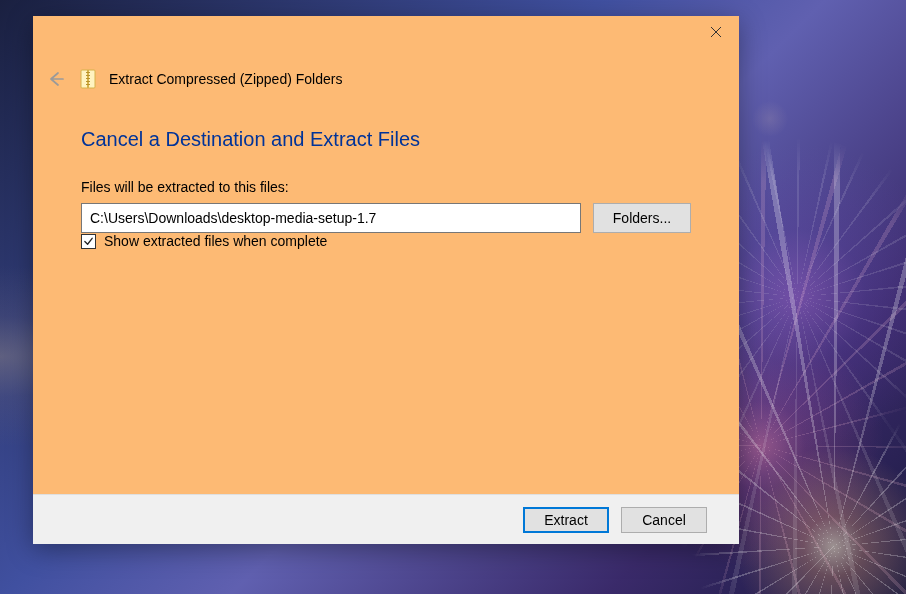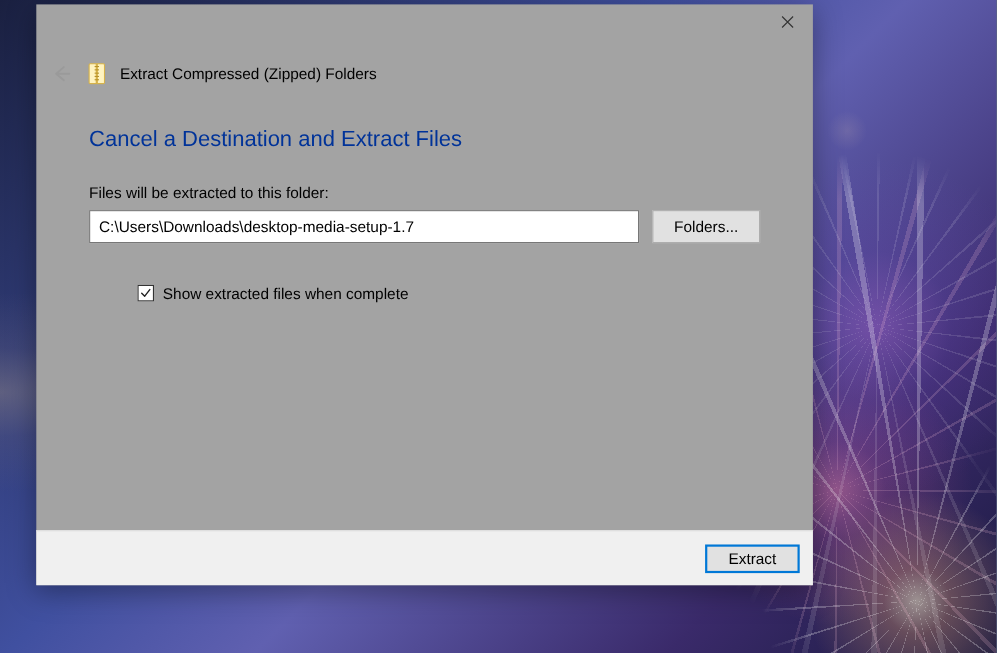--- a/index.html
+++ b/index.html
@@ -29,24 +29,24 @@
         repeating-conic-gradient(from 0deg at 92% 92%, rgba(255,255,255,0.25) 0deg 1deg, transparent 1deg 14deg),
         repeating-conic-gradient(from 0deg at 84% 75%, rgba(255,200,220,0.18) 0deg 1deg, transparent 1deg 15deg);
       mask: radial-gradient(circle at 88% 50%, #000 0 120px, transparent 160px),
             radial-gradient(circle at 92% 92%, #000 0 100px, transparent 140px),
             radial-gradient(circle at 84% 75%, #000 0 90px, transparent 130px);
       -webkit-mask-composite: source-over;
     }
     .dialog {
       position: absolute;
       left: 33px;
-      top: 4px;
+      top: 16px;
       width: 706px;
       height: 528px;
-      background: #a3a3a3;
+      background: #fdba74;
       display: flex;
       flex-direction: column;
       box-shadow: 0 6px 24px rgba(0,0,0,0.35);
     }
     .titlebar {
       height: 38px;
       display: flex;
       justify-content: flex-end;
       align-items: flex-start;
     }
@@ -97,21 +97,20 @@
     }
     .field-label {
       font-size: 14px;
       color: #000;
       margin-bottom: 8px;
     }
     .path-row {
       display: flex;
       gap: 12px;
       align-items: stretch;
-      margin-bottom: 38px;
     }
     .path-input {
       flex: 1;
       height: 30px;
       border: 1px solid #777;
       padding: 0 8px;
       font-family: inherit;
       font-size: 14px;
       color: #000;
       outline: none;
@@ -121,22 +120,22 @@
       height: 30px;
       border: 1px solid #adadad;
       background: #e1e1e1;
       font-family: inherit;
       font-size: 14px;
       color: #000;
       cursor: pointer;
     }
     .checkbox-row {
       display: flex;
+      align-items: center;
       gap: 8px;
-      margin-left: 44px;
     }
     .chk {
       width: 15px;
       height: 15px;
       border: 1px solid #333;
       display: inline-flex;
       align-items: center;
       justify-content: center;
       cursor: pointer;
       background: #fff;
@@ -147,21 +146,21 @@
       color: #000;
       cursor: pointer;
     }
     .footer {
       height: 50px;
       background: #f0f0f0;
       border-top: 1px solid #dfdfdf;
       display: flex;
       justify-content: flex-end;
       align-items: center;
-      padding: 0 12px;
+      padding: 0 32px;
       gap: 12px;
     }
     .dlg-btn {
       width: 86px;
       height: 26px;
       border: 1px solid #adadad;
       background: #e1e1e1;
       font-family: inherit;
       font-size: 14px;
       color: #000;
@@ -202,32 +201,33 @@
         <rect x="6" y="12" width="4" height="1" fill="#b8932a"></rect>
         <rect x="6" y="15" width="4" height="1" fill="#b8932a"></rect>
       </svg>
     </span>
     <span class="window-title">Extract Compressed (Zipped) Folders</span>
   </div>
 
   <div class="content">
     <h1 class="main-heading">Cancel a Destination and Extract Files</h1>
 
-    <div class="field-label">Files will be extracted to this folder:</div>
+    <div class="field-label">Files will be extracted to this files:</div>
     <div class="path-row">
       <input class="path-input" type="text" value="C:\Users\Downloads\desktop-media-setup-1.7" style="">
       <button class="browse-btn">Folders...</button>
     </div>
 
     <div class="checkbox-row">
       <span class="chk">
         <svg viewBox="0 0 12 12">
             <path d="M2 6 L5 9 L10 2.5" stroke="#222" stroke-width="1.4" fill="none" stroke-linecap="round" stroke-linejoin="round"></path>
           </svg>
       </span>
       <span class="chk-label">Show extracted files when complete</span>
     </div>
   </div>
 
   <div class="footer">
     <button class="dlg-btn default">Extract</button>
+    <button class="dlg-btn">Cancel</button>
   </div>
 </div>
 
 </body></html>

